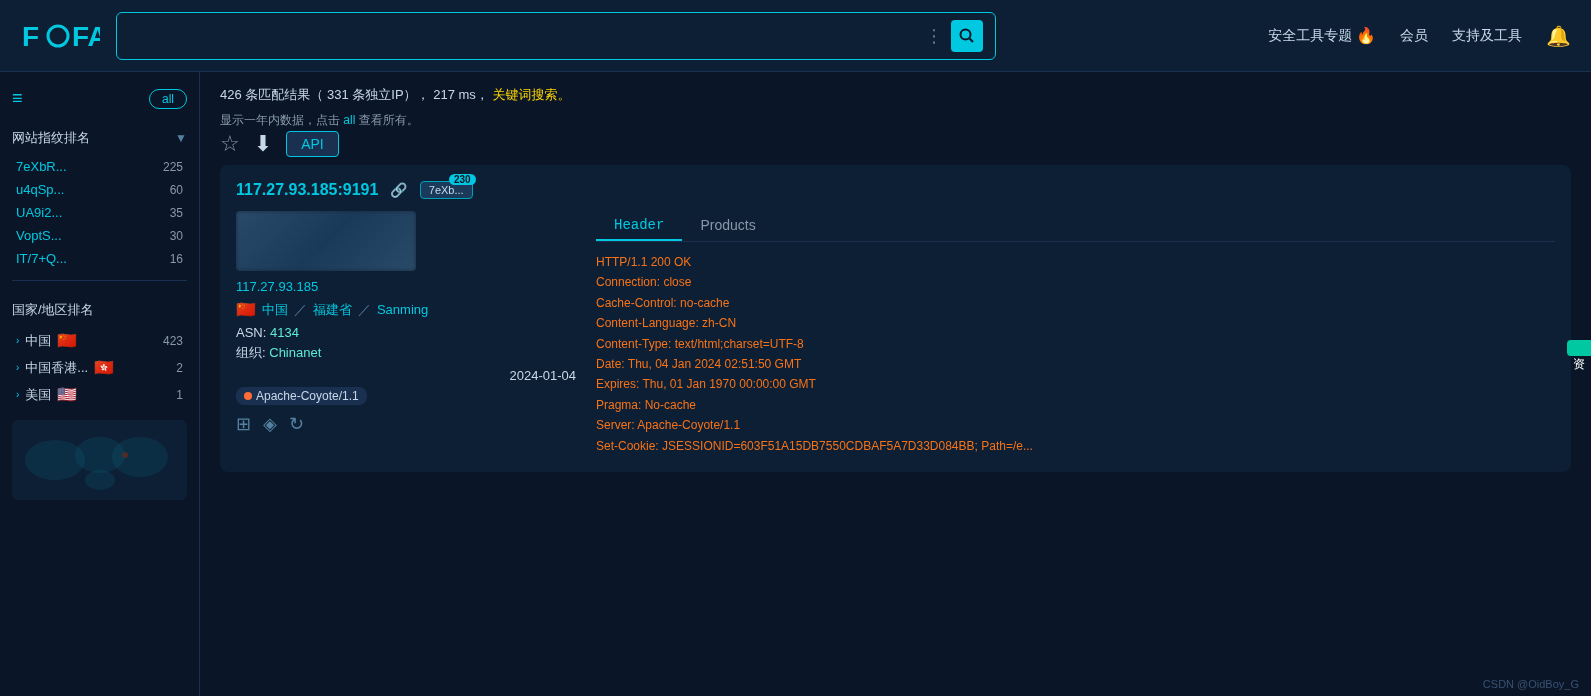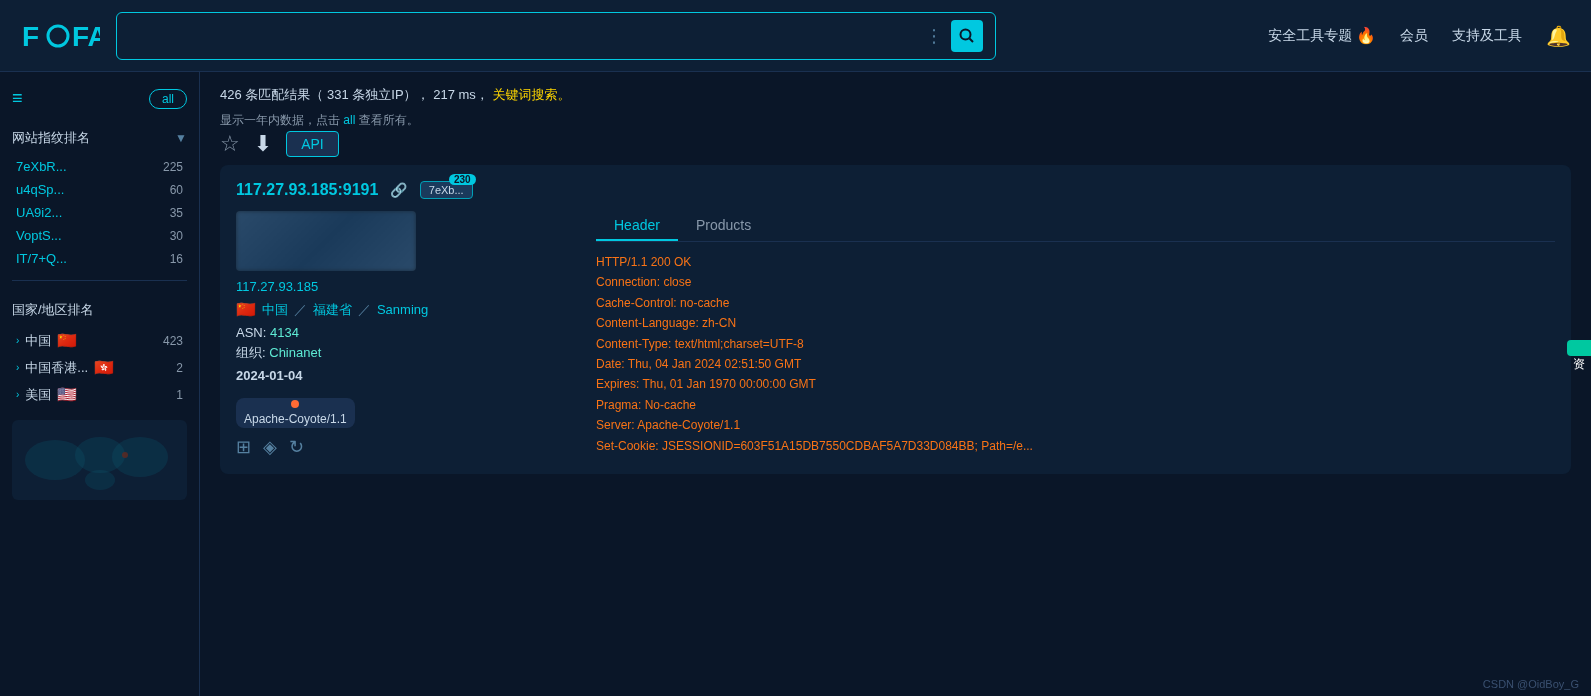--- a/index.html
+++ b/index.html
@@ -328,40 +328,40 @@
     .asn-link {
       color: #5eead4;
       cursor: pointer;
     }
     .result-org {
       margin-bottom: 6px;
       font-size: 13px;
     }
     .result-date {
       font-size: 13px;
-      font-weight: bold;
-      color: #c8d8e8;
-      margin-bottom: 15px;
+      font-weight: normal;
+      color: #c8d8e8;
+      margin-bottom: 4px;
+      text-align: right;
     }
     .result-tech {
       display: flex;
       align-items: center;
       gap: 6px;
       margin-bottom: 8px;
     }
     .tech-badge {
       background: #1a3050;
       border-radius: 8px;
       padding: 2px 8px;
       font-size: 12px;
       color: #c8d8e8;
       display: flex;
       align-items: center;
       gap: 4px;
-      flex-direction: column;
     }
     .tech-dot {
       width: 8px;
       height: 8px;
       border-radius: 50%;
       background: #ff6b35;
     }
     .result-actions {
       display: flex;
       align-items: center;
@@ -387,20 +387,21 @@
     .tab {
       padding: 6px 18px;
       cursor: pointer;
       font-size: 14px;
       color: #8898aa;
       border-bottom: 2px solid transparent;
     }
     .tab.active {
       color: #00c8e0;
       border-bottom: 2px solid #00c8e0;
+      font-family: Liberation Mono, monospace;
     }
     .header-content {
       font-size: 12px;
       line-height: 1.7;
       color: #f97316;
     }
     .header-line {
       white-space: nowrap;
     }
 

